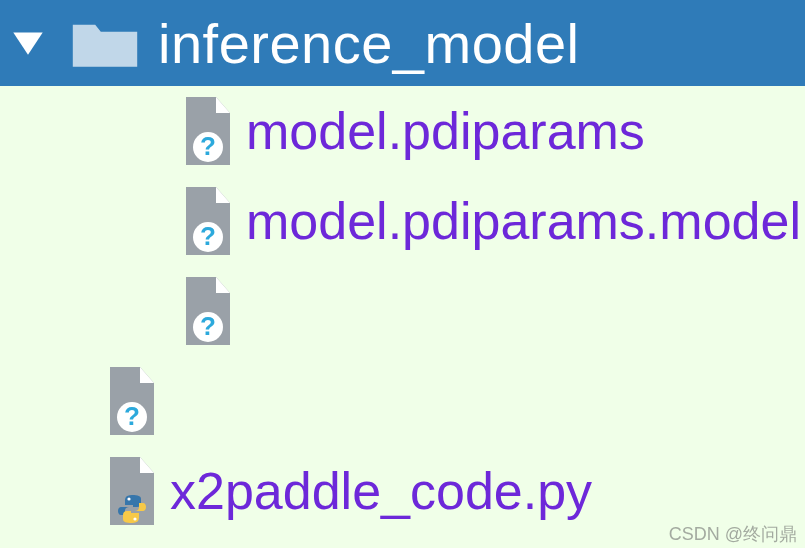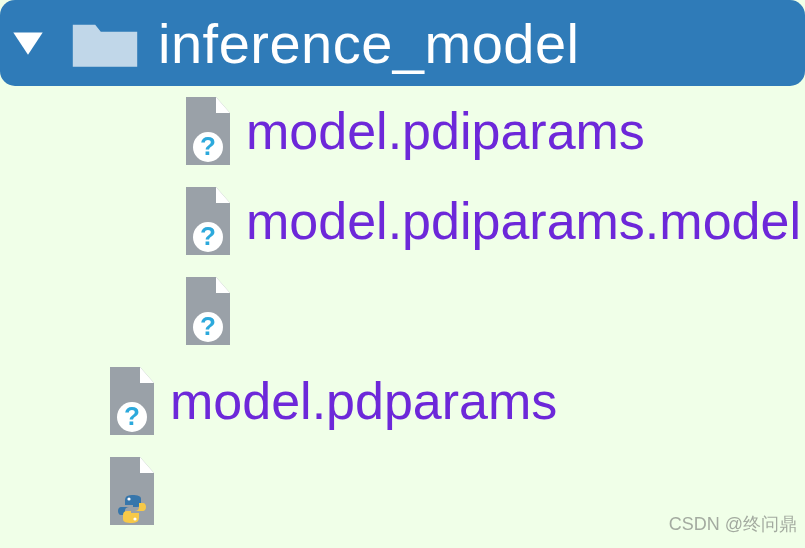--- a/index.html
+++ b/index.html
@@ -16,21 +16,20 @@
       flex-direction: column;
     }
     .folder-row {
       background: #2f7bb8;
       color: #ffffff;
       display: flex;
       align-items: center;
       height: 86px;
       padding-left: 4px;
       gap: 18px;
-      border-radius: 15px;
     }
     .folder-row .triangle {
       display: inline-flex;
       align-items: center;
       justify-content: center;
       width: 48px;
       height: 48px;
     }
     .folder-row .triangle svg { width: 42px; height: 42px; }
     .folder-icon {
@@ -64,21 +63,21 @@
       position: relative;
     }
     .file-label {
       font-size: 52px;
       color: #6d28d9;
       font-weight: 400;
     }
     .watermark {
       position: absolute;
       right: 8px;
-      bottom: 12px;
+      bottom: 2px;
       font-size: 18px;
       color: rgba(100,100,100,0.55);
       font-family: "Microsoft YaHei", sans-serif;
     }
     svg { display: block; }
   </style>
 </head>
 <body>
 
 <div class="tree-root">
@@ -134,33 +133,33 @@
 
   <div class="file-row depth0">
     <span class="file-icon">
       <svg viewBox="0 0 56 72">
         <path d="M6 2 L36 2 L50 18 L50 70 L6 70 Z" fill="#9aa1a8"></path>
         <path d="M36 2 L36 18 L50 18 Z" fill="#ffffff"></path>
         <circle cx="28" cy="52" r="15" fill="#ffffff"></circle>
         <text x="28" y="60" text-anchor="middle" font-size="26" font-weight="bold" fill="#2ca9dc" font-family="Arial">?</text>
       </svg>
     </span>
-    <span class="file-label">model.pdparams</span>
   </div>
 
   <div class="file-row depth0">
     <span class="file-icon">
       <svg viewBox="0 0 56 72">
         <path d="M6 2 L36 2 L50 18 L50 70 L6 70 Z" fill="#9aa1a8"></path>
         <path d="M36 2 L36 18 L50 18 Z" fill="#ffffff"></path>
         <g transform="translate(15,40)">
           <path d="M13 0 C6 0 6 4 6 6 L6 10 L14 10 L14 12 L2 12 C-2 12 -2 20 2 20 L6 20 L6 16 C6 13 8 12 10 12 L18 12 C21 12 22 10 22 8 L22 4 C22 1 19 0 13 0 Z" fill="#3776ab"></path>
           <circle cx="10" cy="4" r="1.6" fill="#ffffff"></circle>
           <path d="M13 28 C20 28 20 24 20 22 L20 18 L12 18 L12 16 L24 16 C28 16 28 8 24 8 L20 8 L20 12 C20 15 18 16 16 16 L8 16 C5 16 4 18 4 20 L4 24 C4 27 7 28 13 28 Z" fill="#f7c948"></path>
           <circle cx="16" cy="24" r="1.6" fill="#ffffff"></circle>
         </g>
       </svg>
     </span>
+    <span class="file-label">x2paddle_code.py</span>
   </div>
 
 </div>
 
 <div class="watermark">CSDN @终问鼎</div>
 
 </body></html>

